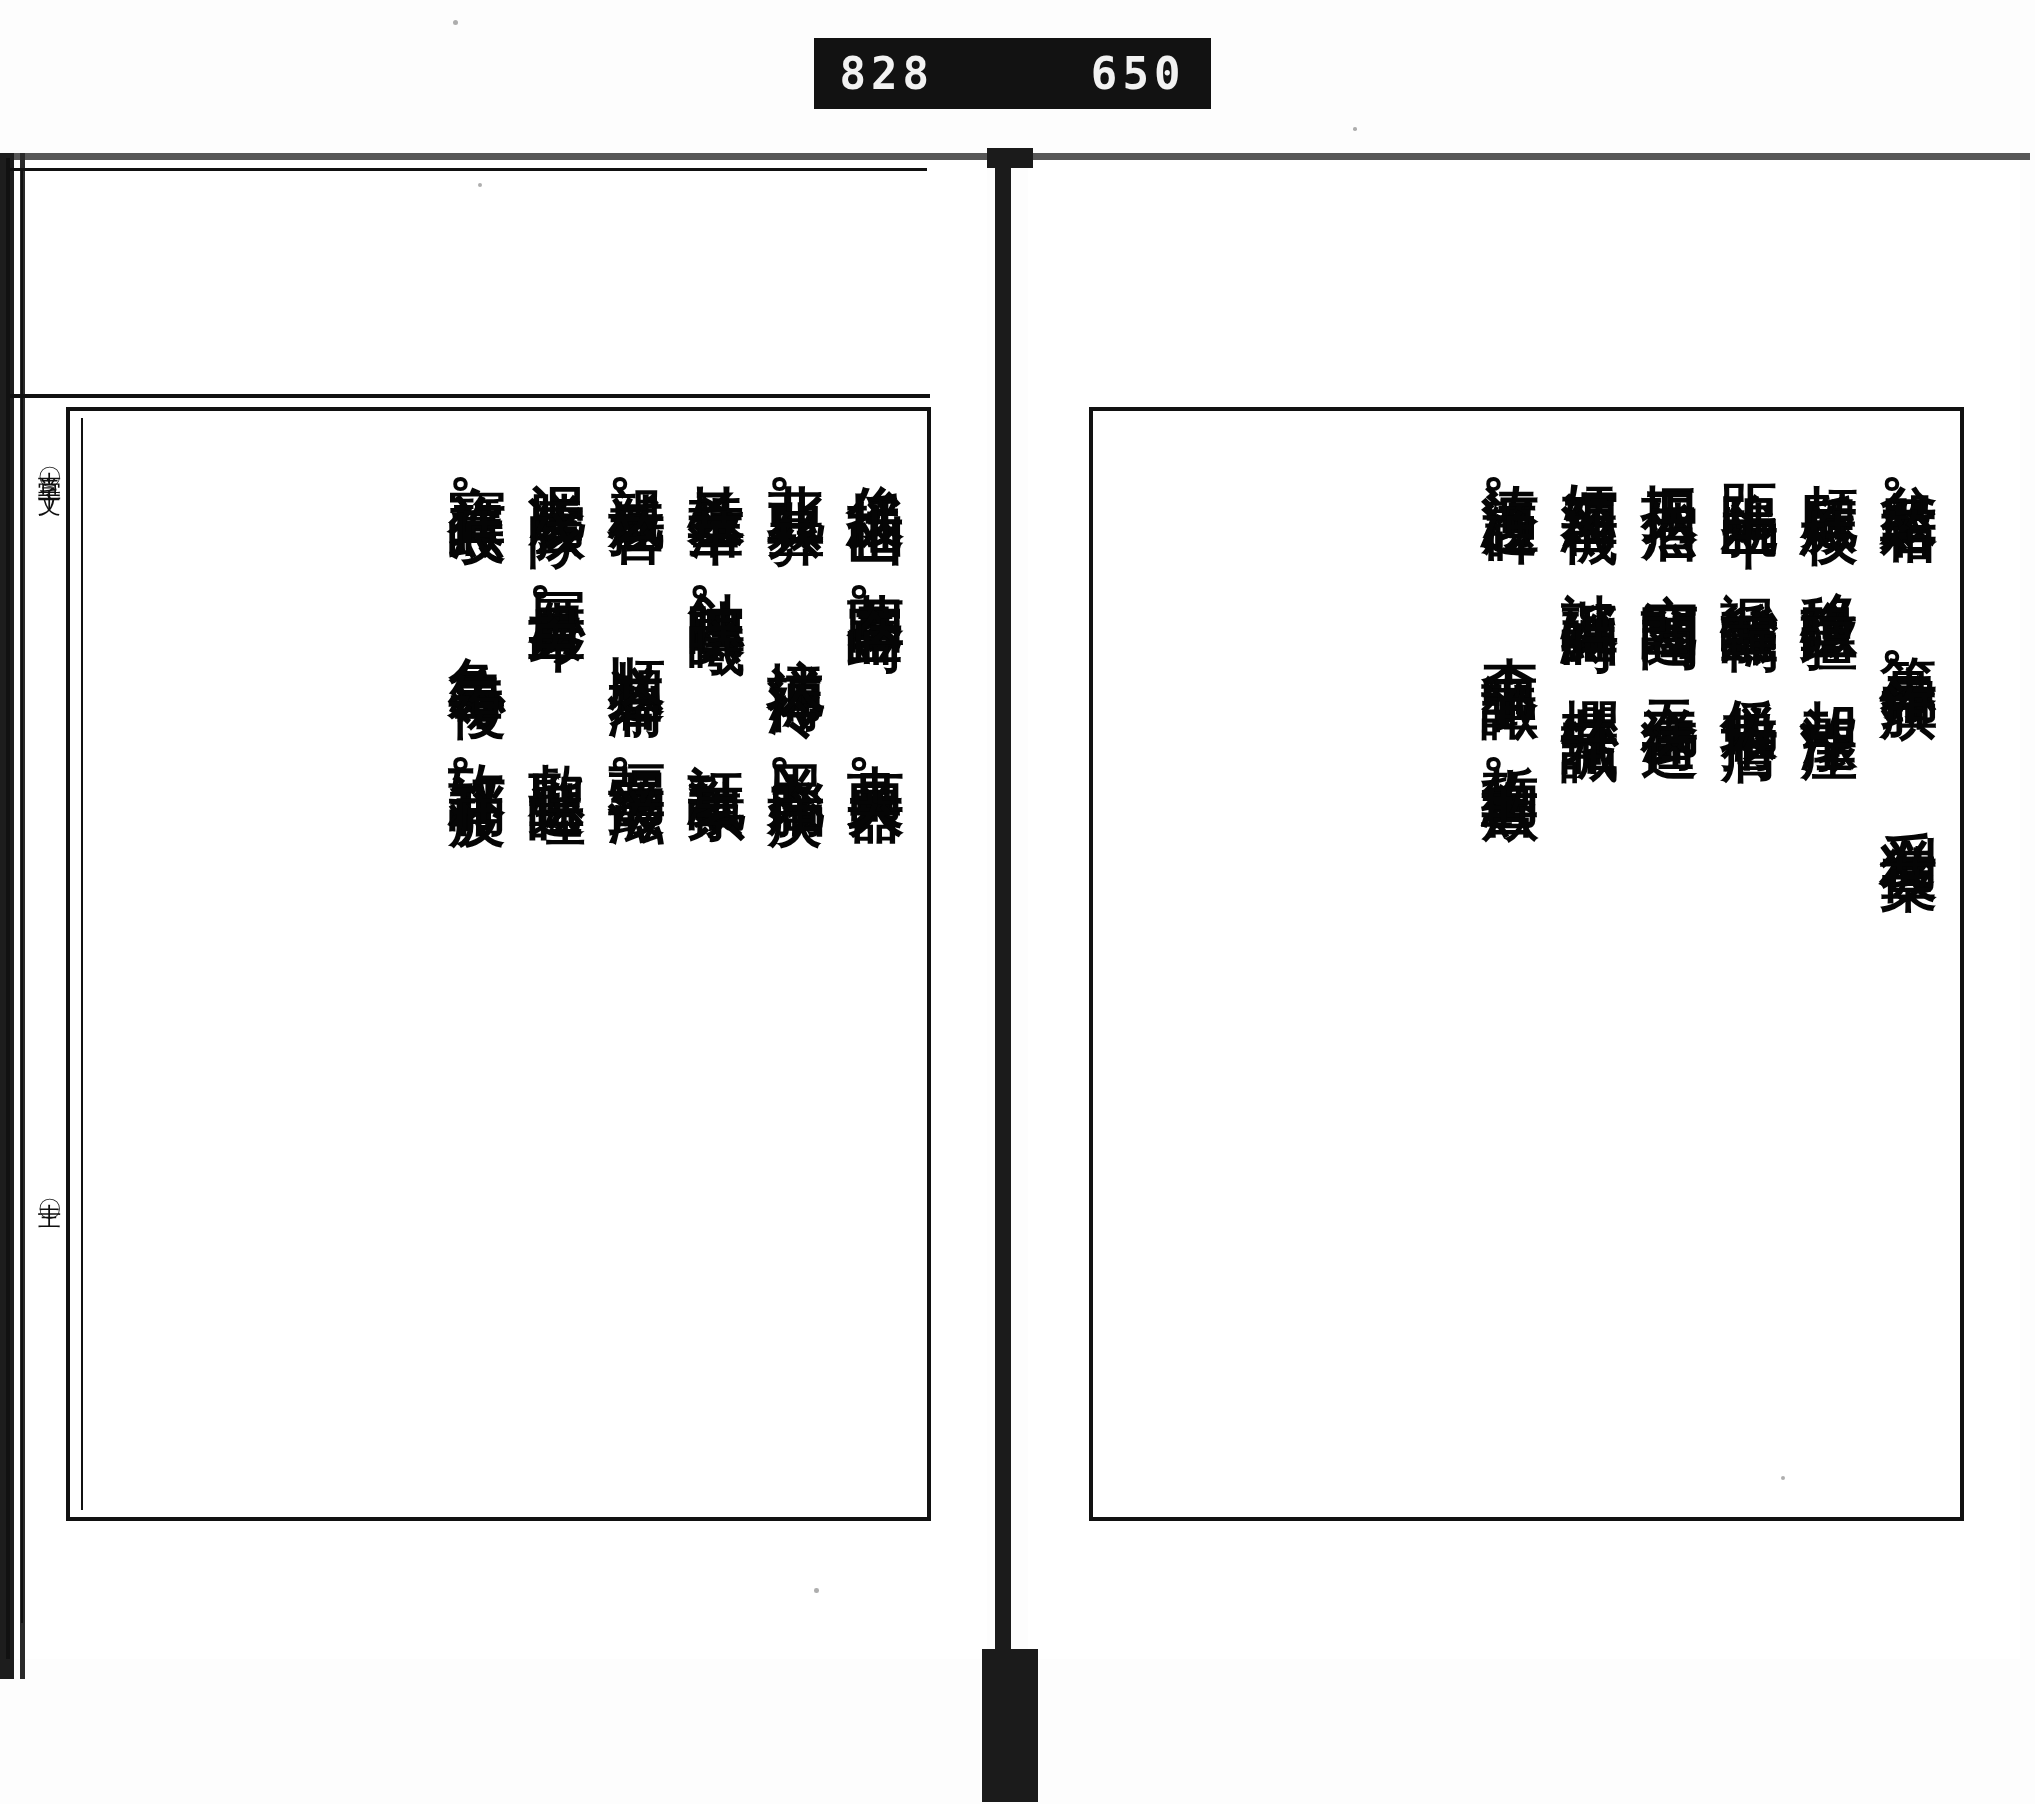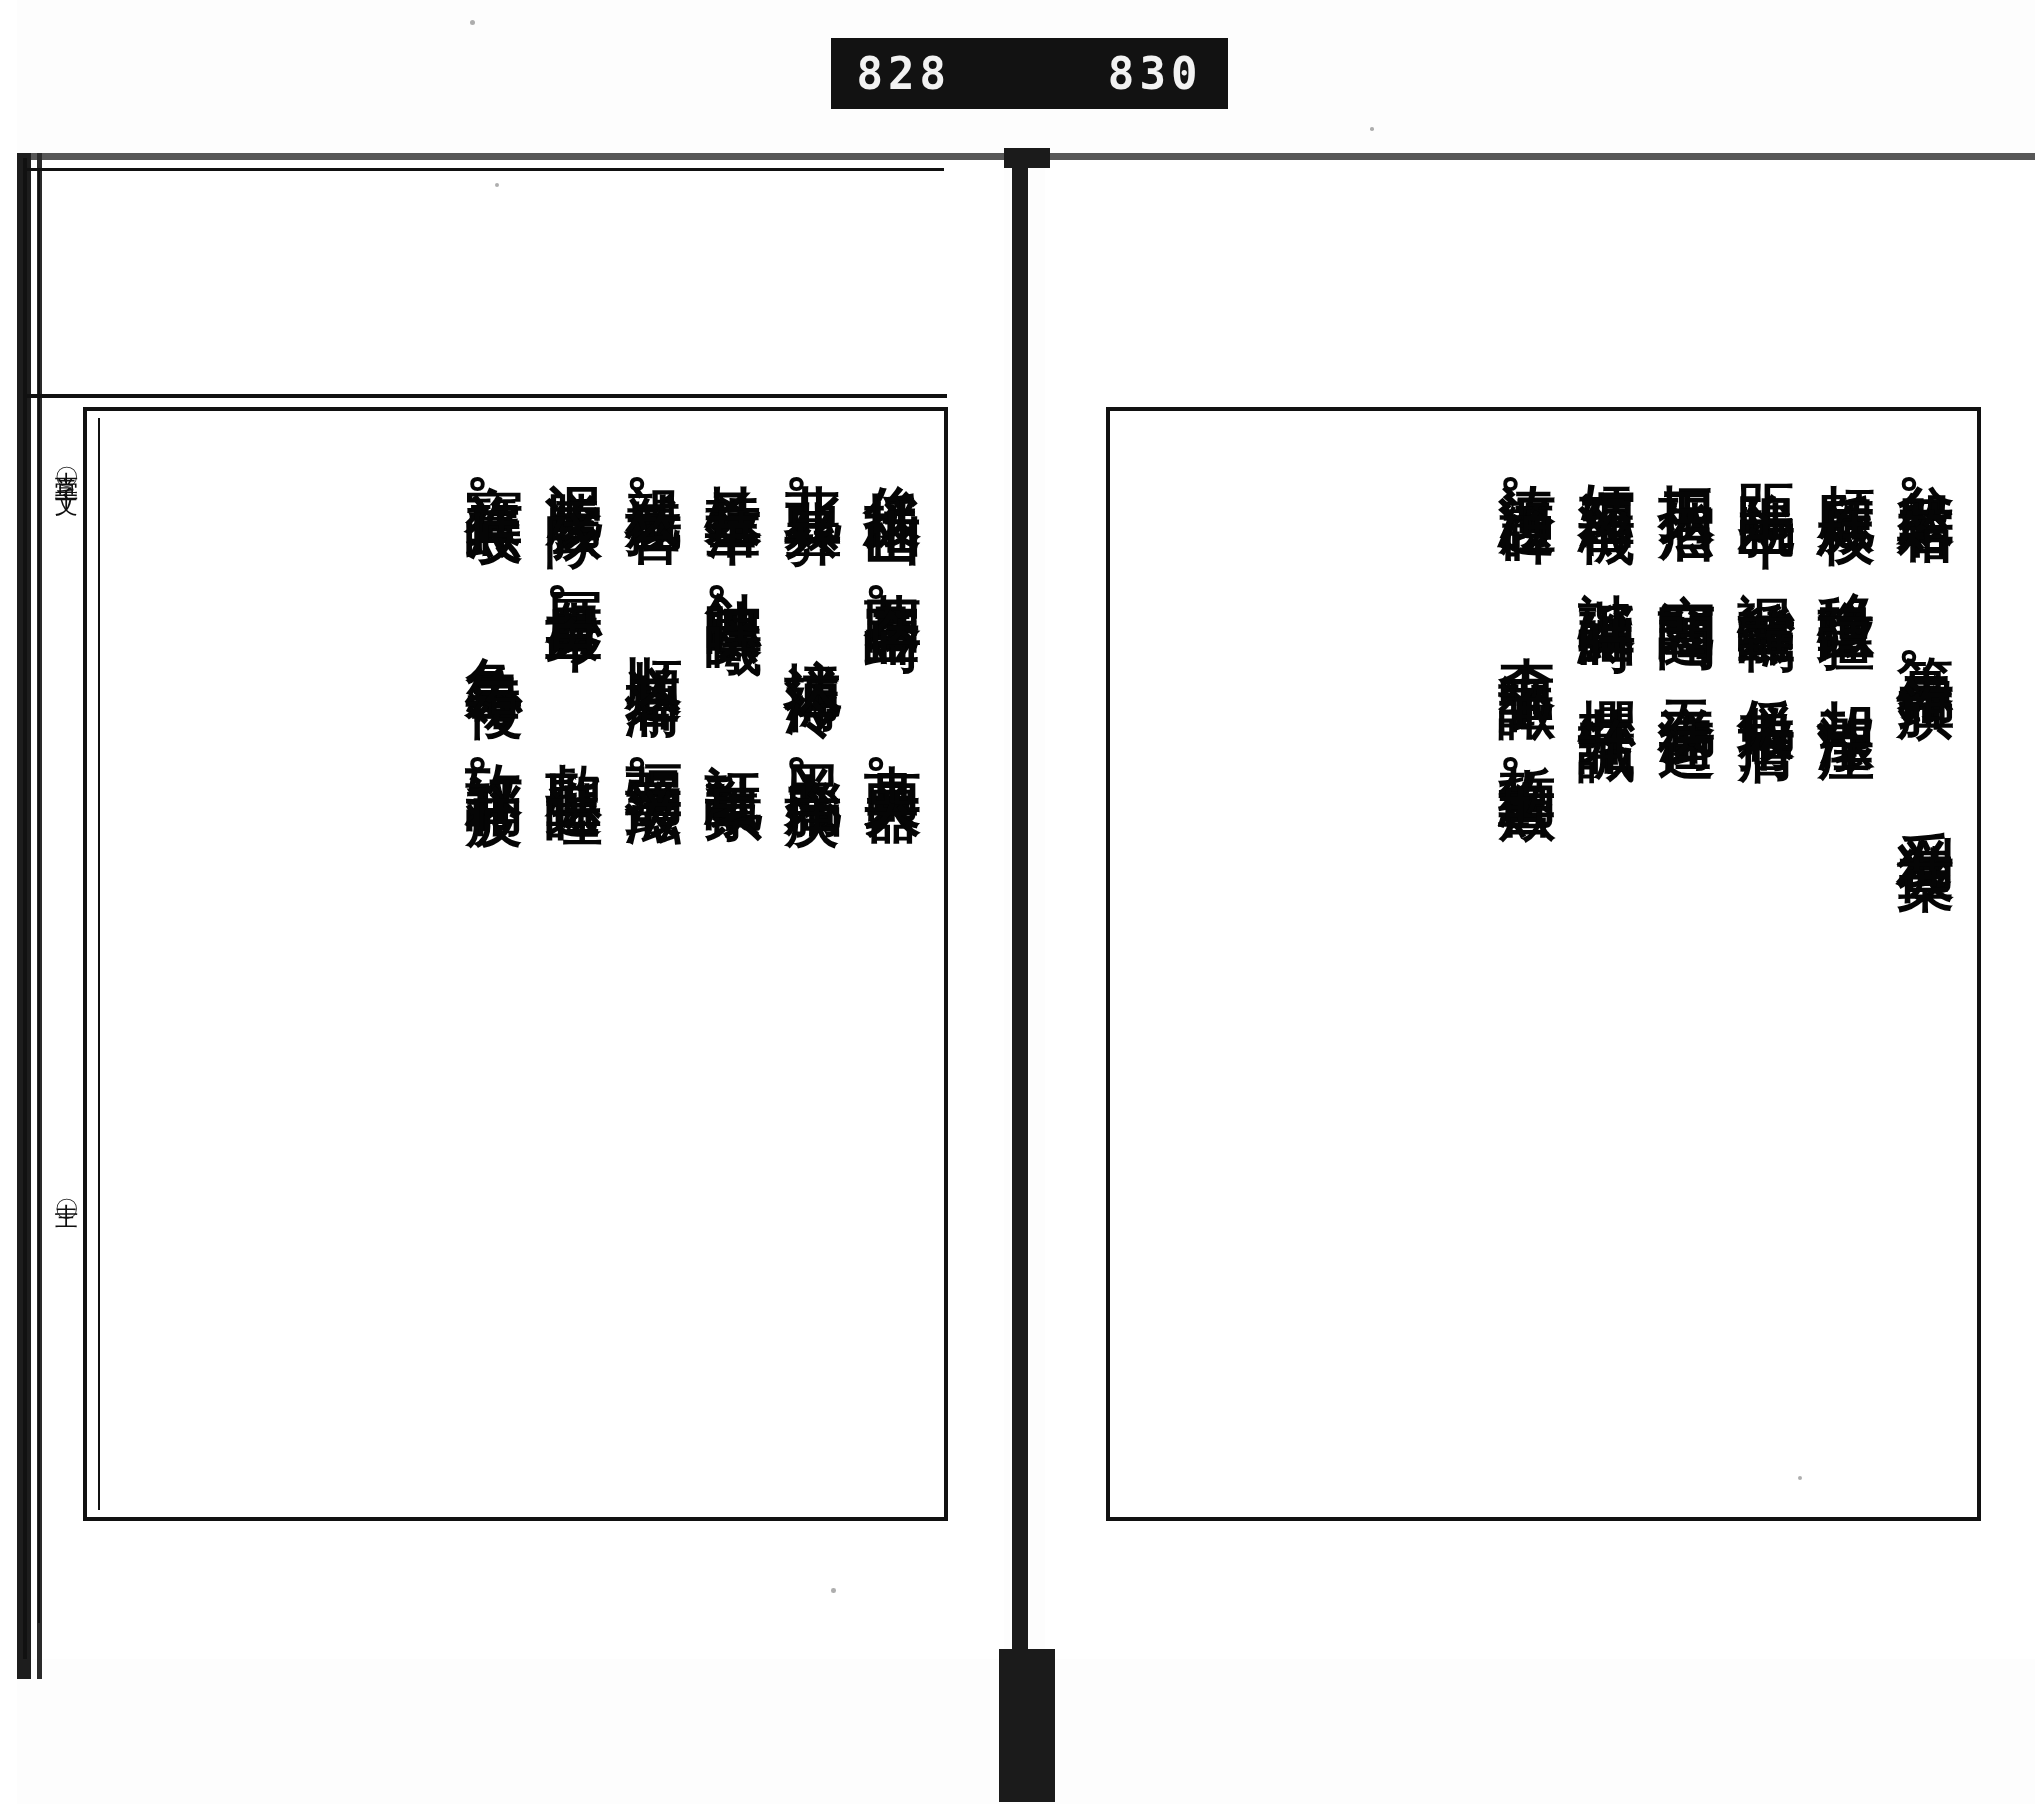--- a/index.html
+++ b/index.html
@@ -13,21 +13,20 @@
     position: relative;
     font-family: "DejaVu Serif", serif;
     overflow: hidden;
   }
 
   
   #scan {
     position: absolute;
     inset: 0;
     background: #fdfdfd;
-    margin-left: 17px;
   }
 
   
   #film-header {
     position: absolute;
     left: 814px;
     top: 38px;
     width: 397px;
     height: 71px;
     background: #121212;
@@ -217,21 +216,21 @@
     opacity: .55;
   }
 </style>
 </head>
 <body>
 
 <div id="scan">
 
   <div id="film-header">
     <span class="film-num">828</span>
-    <span class="film-num">830</span>
+    <span class="film-num">650</span>
   </div>
 
   <div class="sheet" id="sheet-right"></div>
   <div class="sheet" id="sheet-left"></div>
 
   <div id="top-shadow"></div>
   <div id="edge-smudge"></div>
   <div id="edge-smudge2"></div>
   <div id="gutter-tab"></div>
   <div id="gutter-top"></div>

